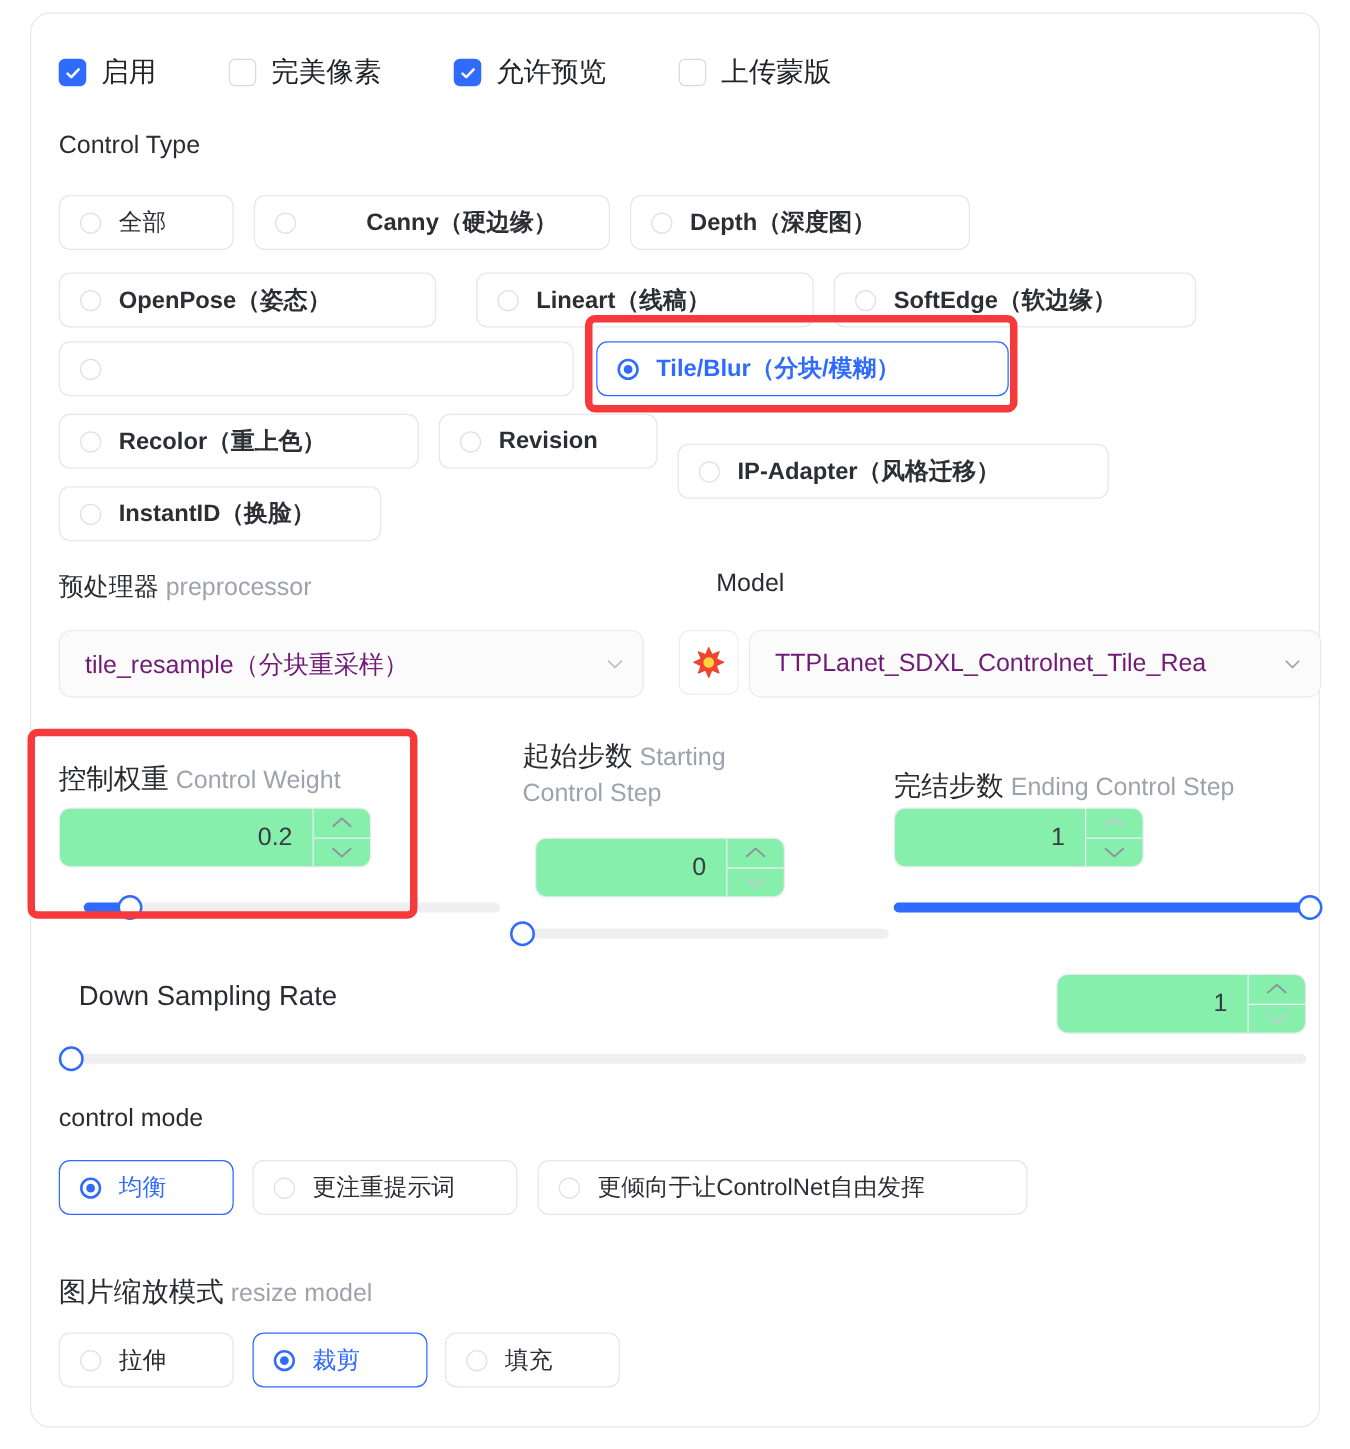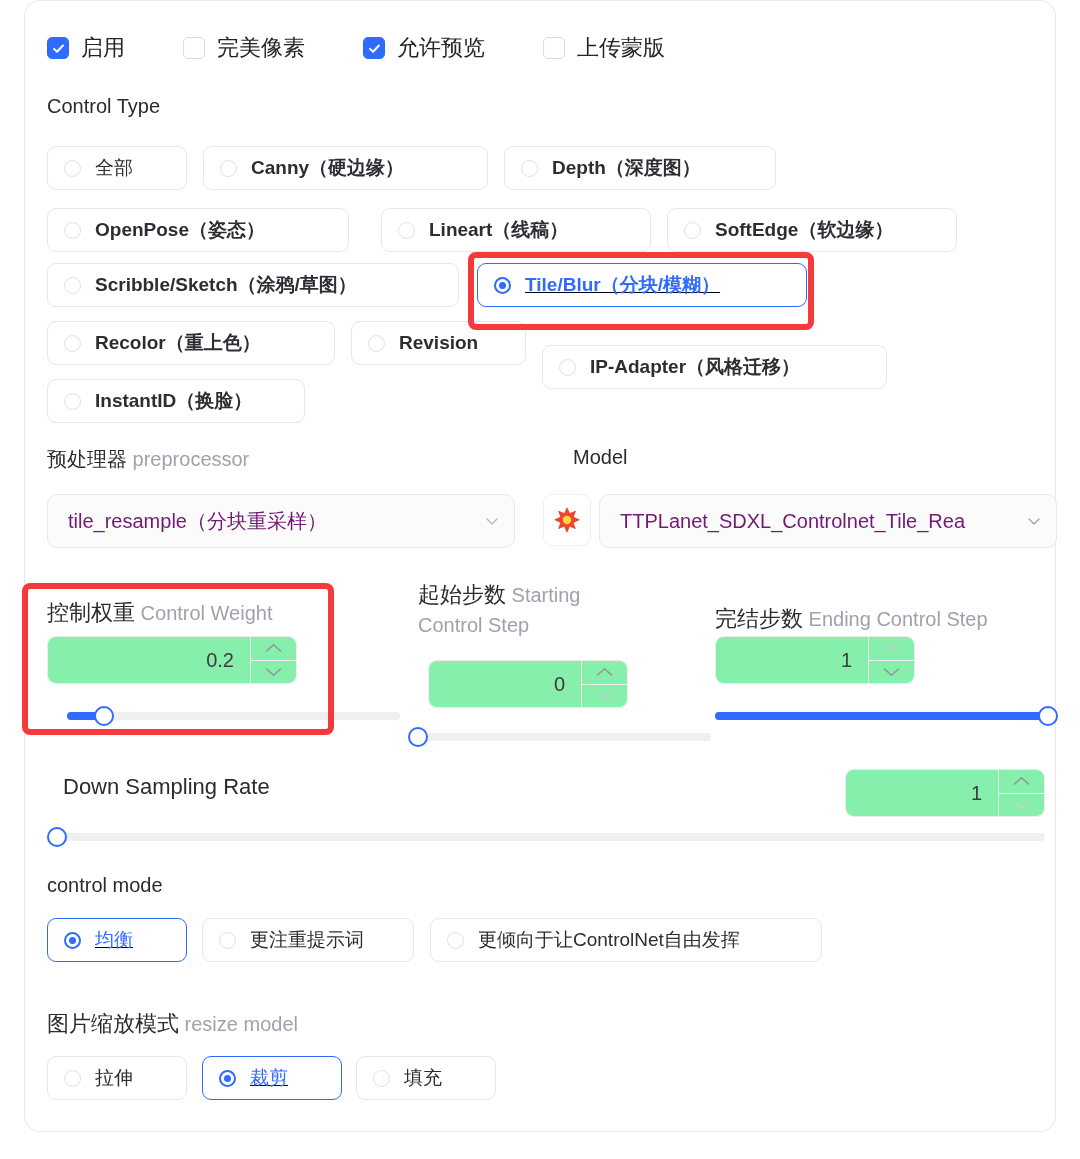--- a/index.html
+++ b/index.html
@@ -9,21 +9,21 @@
     background: #ffffff;
     font-family: "Liberation Sans", sans-serif;
     -webkit-font-smoothing: antialiased;
   }
 
   .page { position: relative; width: 1080px; height: 1159px; background:#fff; }
 
   
   .panel {
     position: absolute;
-    left: 24px; top: 0;
+    left: 24px; top: 10px;
     width: 1032px; height: 1132px;
     border: 1px solid #e8e8ec;
     border-radius: 16px;
     background: #ffffff;
   }
 
   .inner { position: absolute; left: 0; top: 0; right: 0; bottom: 0; }
 
   
   .cb-row {
@@ -65,21 +65,21 @@
   .pill {
     position: absolute;
     height: 44px;
     border: 1px solid #e6e7ec;
     border-radius: 9px;
     background: #fff;
     display: flex; align-items: center;
     padding: 0 16px;
     white-space: nowrap;
   }
-  .pill.sel { border-color: #2f6bff; text-decoration: underline; }
+  .pill.sel { border-color: #2f6bff; }
   .radio {
     width: 17px; height: 17px;
     border-radius: 50%;
     border: 1.5px solid #dfe1e7;
     background: #fff;
     flex: none;
     display: flex; align-items: center; justify-content: center;
   }
   .pill.sel .radio { border-color: #2f6bff; border-width: 2px; }
   .radio .dot { display: none; width: 7px; height: 7px; border-radius: 50%; background:#2f6bff; }
@@ -222,21 +222,21 @@
         </div>
 
       </div>
 
       <div class="sec-title" style="left:22px; top:94px;">Control Type</div>
 
       <div class="pill" style="left:22px; top:145px; width:140px;">
         <span class="radio"></span>
         <span class="pill-label cjk-only">全部</span>
       </div>
-      <div class="pill" style="left:178px; top:145px; width:285px;">
+      <div class="pill" style="left:178px; top:145px; width:285px;gap:42px;">
         <span class="radio"></span>
         <span class="pill-label">Canny（硬边缘）</span>
       </div>
       <div class="pill" style="left:479px; top:145px; width:272px;">
         <span class="radio"></span>
         <span class="pill-label">Depth（深度图）</span>
       </div>
 
       <div class="pill" style="left:22px; top:207px; width:302px;">
         <span class="radio"></span>
@@ -246,21 +246,20 @@
         <span class="radio"></span>
         <span class="pill-label">Lineart（线稿）</span>
       </div>
       <div class="pill" style="left:642px; top:207px; width:290px;">
         <span class="radio"></span>
         <span class="pill-label">SoftEdge（软边缘）</span>
       </div>
 
       <div class="pill" style="left:22px; top:262px; width:412px;">
         <span class="radio"></span>
-        <span class="pill-label">Scribble/Sketch（涂鸦/草图）</span>
       </div>
       <div class="pill sel" style="left:452px; top:262px; width:330px;">
         <span class="radio">
             <span class="dot"></span>
           </span>
         <span class="pill-label">Tile/Blur（分块/模糊）</span>
       </div>
 
       <div class="pill" style="left:22px; top:320px; width:288px;">
         <span class="radio"></span>

